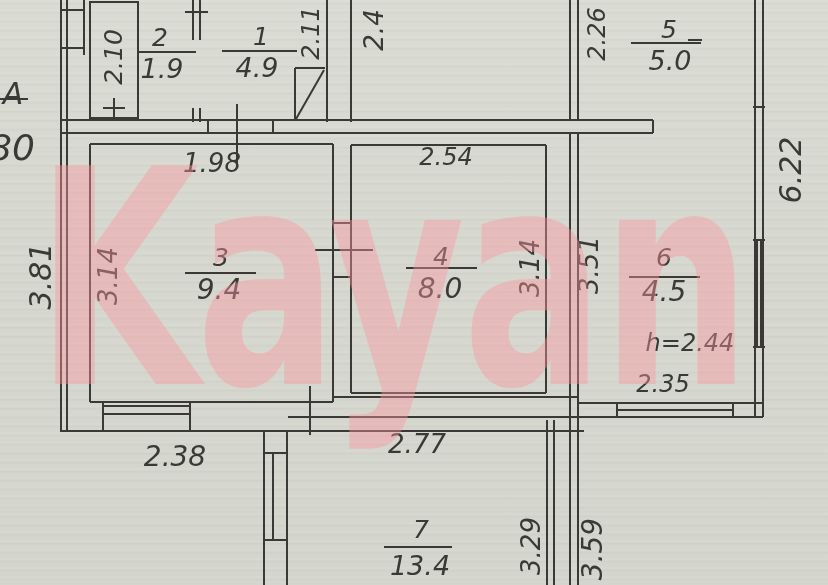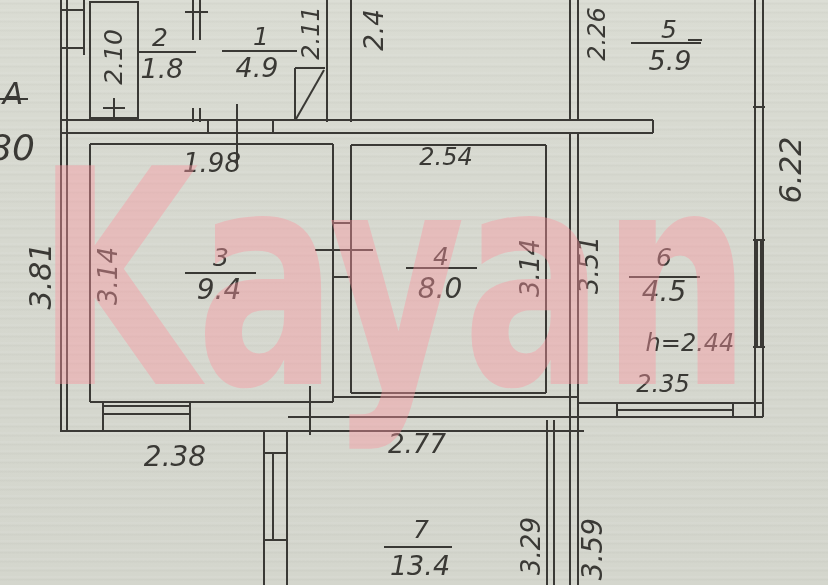--- a/index.html
+++ b/index.html
@@ -161,27 +161,27 @@
       <line x1="406" y1="268" x2="477" y2="268"></line>
       <line x1="629" y1="277" x2="700" y2="277"></line>
       <line x1="384" y1="547" x2="452" y2="547"></line>
     </g>
   </svg>
 
   <span class="lbl" style="left:13px;top:94px;font-size:30px">A</span>
   <span class="lbl" style="left:12px;top:148px;font-size:36px">80</span>
 
   <span class="lbl" style="left:160px;top:37px;font-size:25px">2</span>
-  <span class="lbl" style="left:162px;top:68px;font-size:27px">1.8</span>
+  <span class="lbl" style="left:162px;top:68px;font-size:27px">1.9</span>
 
   <span class="lbl" style="left:261px;top:36px;font-size:25px">1</span>
   <span class="lbl" style="left:257px;top:67px;font-size:27px">4.9</span>
 
   <span class="lbl" style="left:669px;top:29px;font-size:25px">5</span>
-  <span class="lbl" style="left:670px;top:60px;font-size:27px">5.9</span>
+  <span class="lbl" style="left:670px;top:60px;font-size:27px">5.0</span>
 
   <span class="lbl" style="left:221px;top:257px;font-size:25px">3</span>
   <span class="lbl" style="left:219px;top:290px;font-size:28px">9.4</span>
 
   <span class="lbl" style="left:441px;top:256px;font-size:25px">4</span>
   <span class="lbl" style="left:440px;top:289px;font-size:28px">8.0</span>
 
   <span class="lbl" style="left:664px;top:257px;font-size:25px">6</span>
   <span class="lbl" style="left:664px;top:292px;font-size:28px">4.5</span>
   <span class="lbl" style="left:690px;top:343px;font-size:24px">h=2.44</span>

